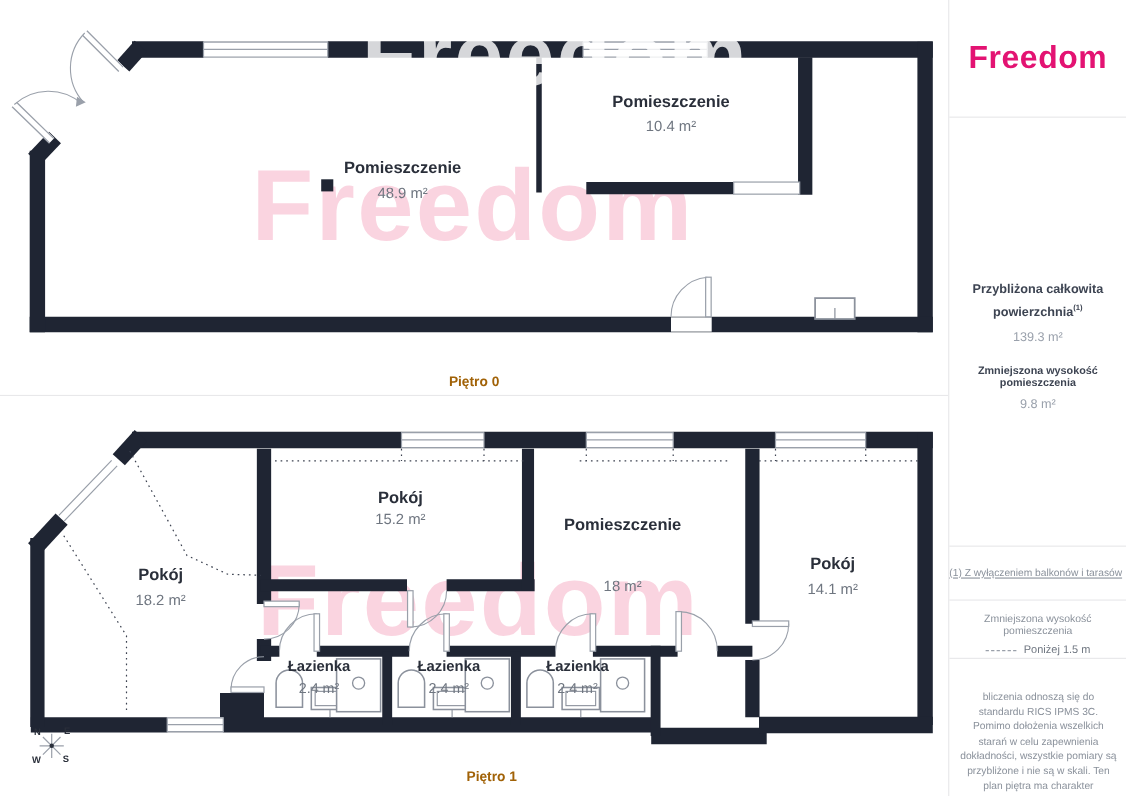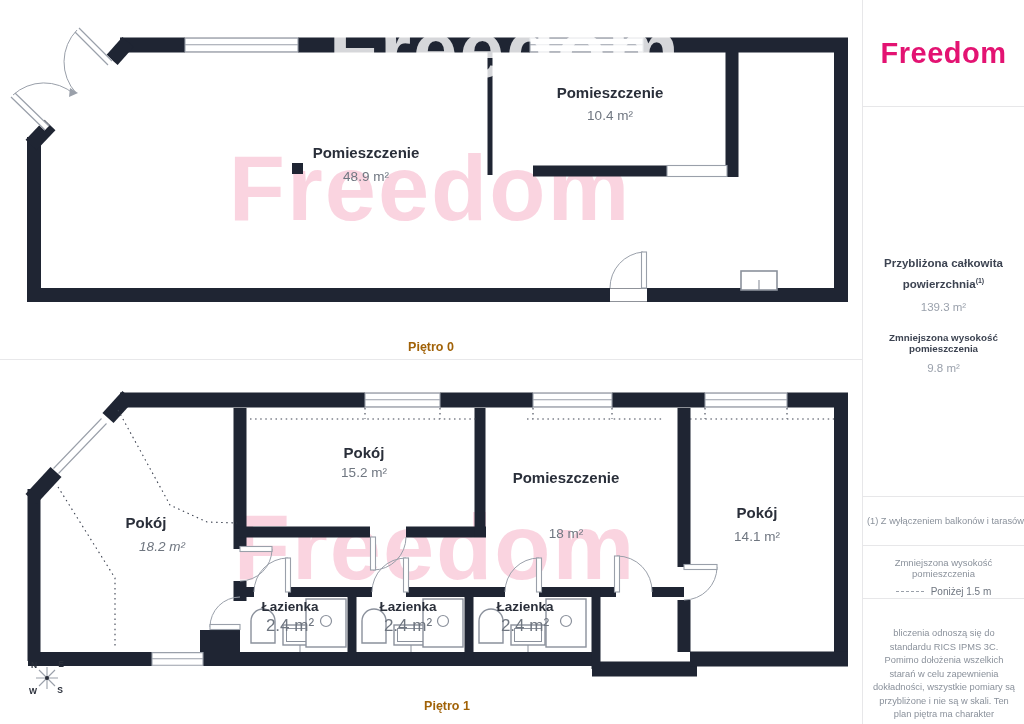--- a/index.html
+++ b/index.html
@@ -11,35 +11,35 @@
   .wm{position:absolute;transform:translate(-50%,-50%);font-weight:800;letter-spacing:2px;
       white-space:nowrap;pointer-events:none;}
   .wm-pink{color:rgba(234,90,134,0.26);font-size:92px;z-index:1;}
   .wm-white{color:rgba(255,255,255,0.82);font-size:80px;z-index:3;}
   .plan-svg{z-index:2;}
   .labels{position:absolute;left:0;top:0;width:862px;height:724px;z-index:4;pointer-events:none;}
   .room-label{position:absolute;transform:translate(-50%,-50%);text-align:center;white-space:nowrap;}
   .room-name{font-weight:700;color:#2a2f3a;}
   .room-area{color:#6f7680;font-weight:400;}
   .nm-lg{font-size:15px;} .ar-lg{font-size:13.5px;}
-  .nm-sm{font-size:13.5px;} .ar-sm{font-size:17px;}
+  .nm-sm{font-size:13.5px;} .ar-sm{font-size:13px;}
   .floor-label{position:absolute;transform:translate(-50%,-50%);font-size:12.5px;font-weight:700;color:#a16207;}
   
   .sidebar{position:absolute;left:862px;top:0;width:162px;height:724px;background:#fff;
            border-left:1px solid #e7e7e9;box-sizing:border-box;}
   .sb-sec{box-sizing:border-box;border-bottom:1px solid #e7e7e9;text-align:center;}
   .sb-logo{height:107px;display:flex;align-items:center;justify-content:center;}
   .logo-text{font-size:29px;font-weight:800;color:#e31372;letter-spacing:0.5px;}
   .sb-stats{height:390px;padding-top:148px;}
   .stat-h{font-size:11.5px;font-weight:700;color:#3d4452;line-height:17px;width:140px;margin:0 auto;}
   .stat-h sup{font-size:7px;}
   .stat-v{font-size:11.5px;color:#9aa1ac;margin-top:8px;}
   .stat-h2{font-size:9.8px;font-weight:700;color:#3d4452;margin-top:19px;}
-  .sb-footnote{height:49px;display:flex;align-items:center;justify-content:flex-end;
-               font-size:9.3px;color:#8a919b;}
+  .sb-footnote{height:49px;display:flex;align-items:center;justify-content:flex-start;
+               font-size:9.3px;color:#8a919b;text-decoration:underline;}
   .sb-legend{height:53px;padding-top:11px;font-size:9.5px;color:#8a919b;}
   .legend-row{margin-top:7px;display:flex;align-items:center;justify-content:center;gap:7px;
               font-size:10px;color:#6f7680;}
   .dash-sample{display:inline-block;width:28px;height:0;border-top:1.6px dashed #9aa0aa;}
   .sb-bottom{border-bottom:none;padding:16px 9px 0 9px;}
   .disclaimer{font-size:9.3px;color:#8a919b;line-height:13.5px;width:144px;margin:12px auto;}
 </style>
 </head>
 <body>
 
@@ -192,21 +192,21 @@
   <div class="panel-divider"></div>
 
   <div class="labels">
     <div class="room-label" style="left:366px;top:153px;"><span class="room-name nm-lg">Pomieszczenie</span></div>
     <div class="room-label" style="left:366px;top:176px;"><span class="room-area ar-lg">48.9 m²</span></div>
     <div class="room-label" style="left:610px;top:93px;"><span class="room-name nm-lg">Pomieszczenie</span></div>
     <div class="room-label" style="left:610px;top:115px;"><span class="room-area ar-lg">10.4 m²</span></div>
     <div class="floor-label" style="left:431px;top:347px;">Piętro 0</div>
 
     <div class="room-label" style="left:146px;top:523px;"><span class="room-name nm-lg">Pokój</span></div>
-    <div class="room-label" style="left:162px;top:546px;font-style:italic;"><span class="room-area ar-lg">18.2 m²</span></div>
+    <div class="room-label" style="left:146px;top:546px;"><span class="room-area ar-lg">18.2 m²</span></div>
     <div class="room-label" style="left:364px;top:453px;"><span class="room-name nm-lg">Pokój</span></div>
     <div class="room-label" style="left:364px;top:472px;"><span class="room-area ar-lg">15.2 m²</span></div>
     <div class="room-label" style="left:566px;top:478px;"><span class="room-name nm-lg">Pomieszczenie</span></div>
     <div class="room-label" style="left:566px;top:497px;margin-top:36px;"><span class="room-area ar-lg">18 m²</span></div>
     <div class="room-label" style="left:757px;top:513px;"><span class="room-name nm-lg">Pokój</span></div>
     <div class="room-label" style="left:757px;top:536px;"><span class="room-area ar-lg">14.1 m²</span></div>
 
     <div class="room-label" style="left:290px;top:606px;"><span class="room-name nm-sm">Łazienka</span></div>
     <div class="room-label" style="left:290px;top:626px;"><span class="room-area ar-sm">2.4 m²</span></div>
     <div class="room-label" style="left:408px;top:606px;"><span class="room-name nm-sm">Łazienka</span></div>

